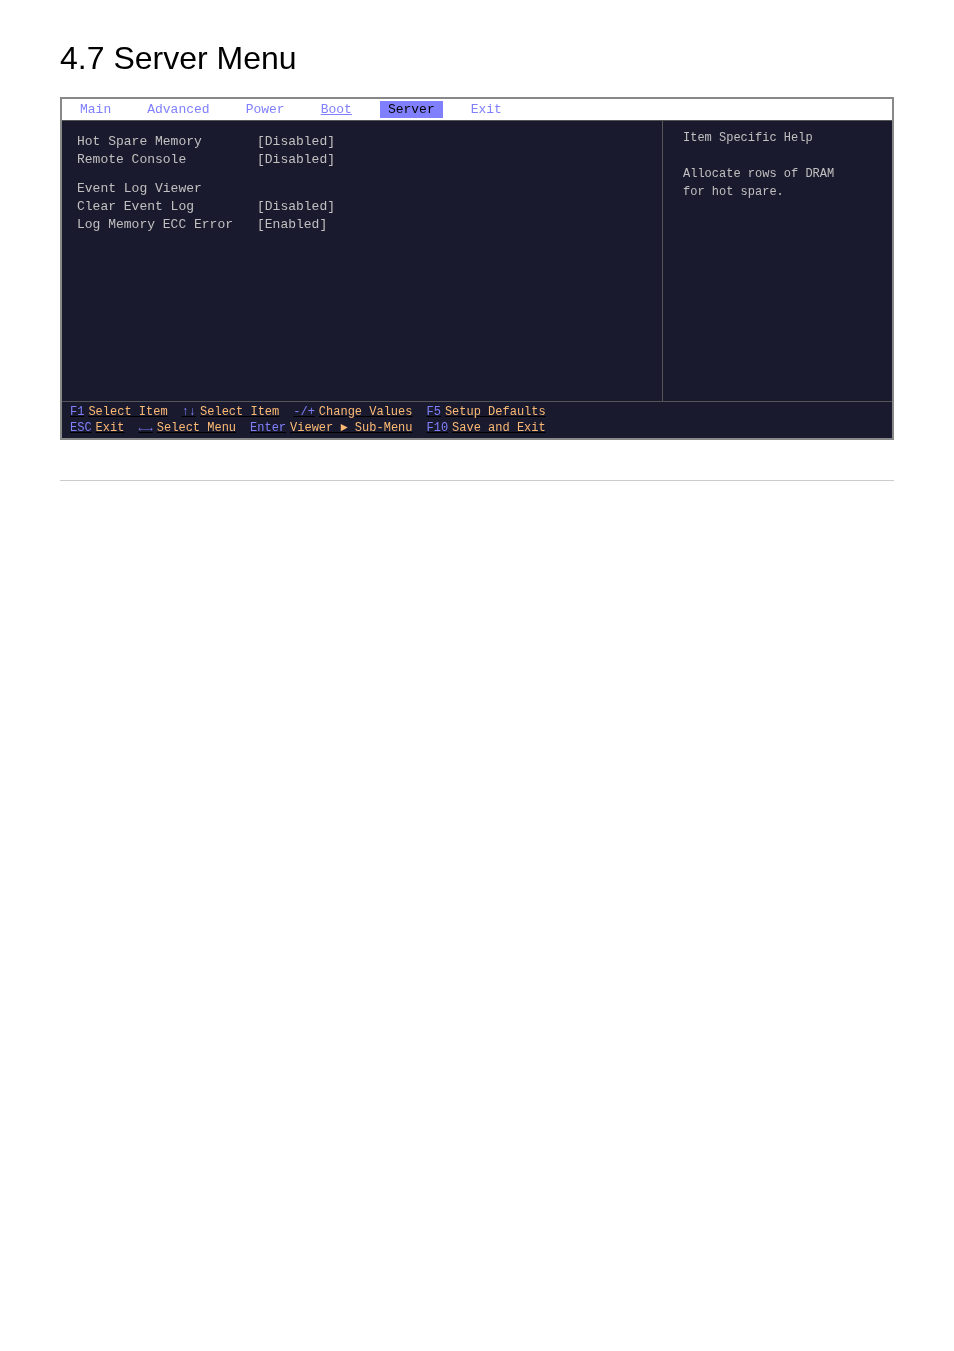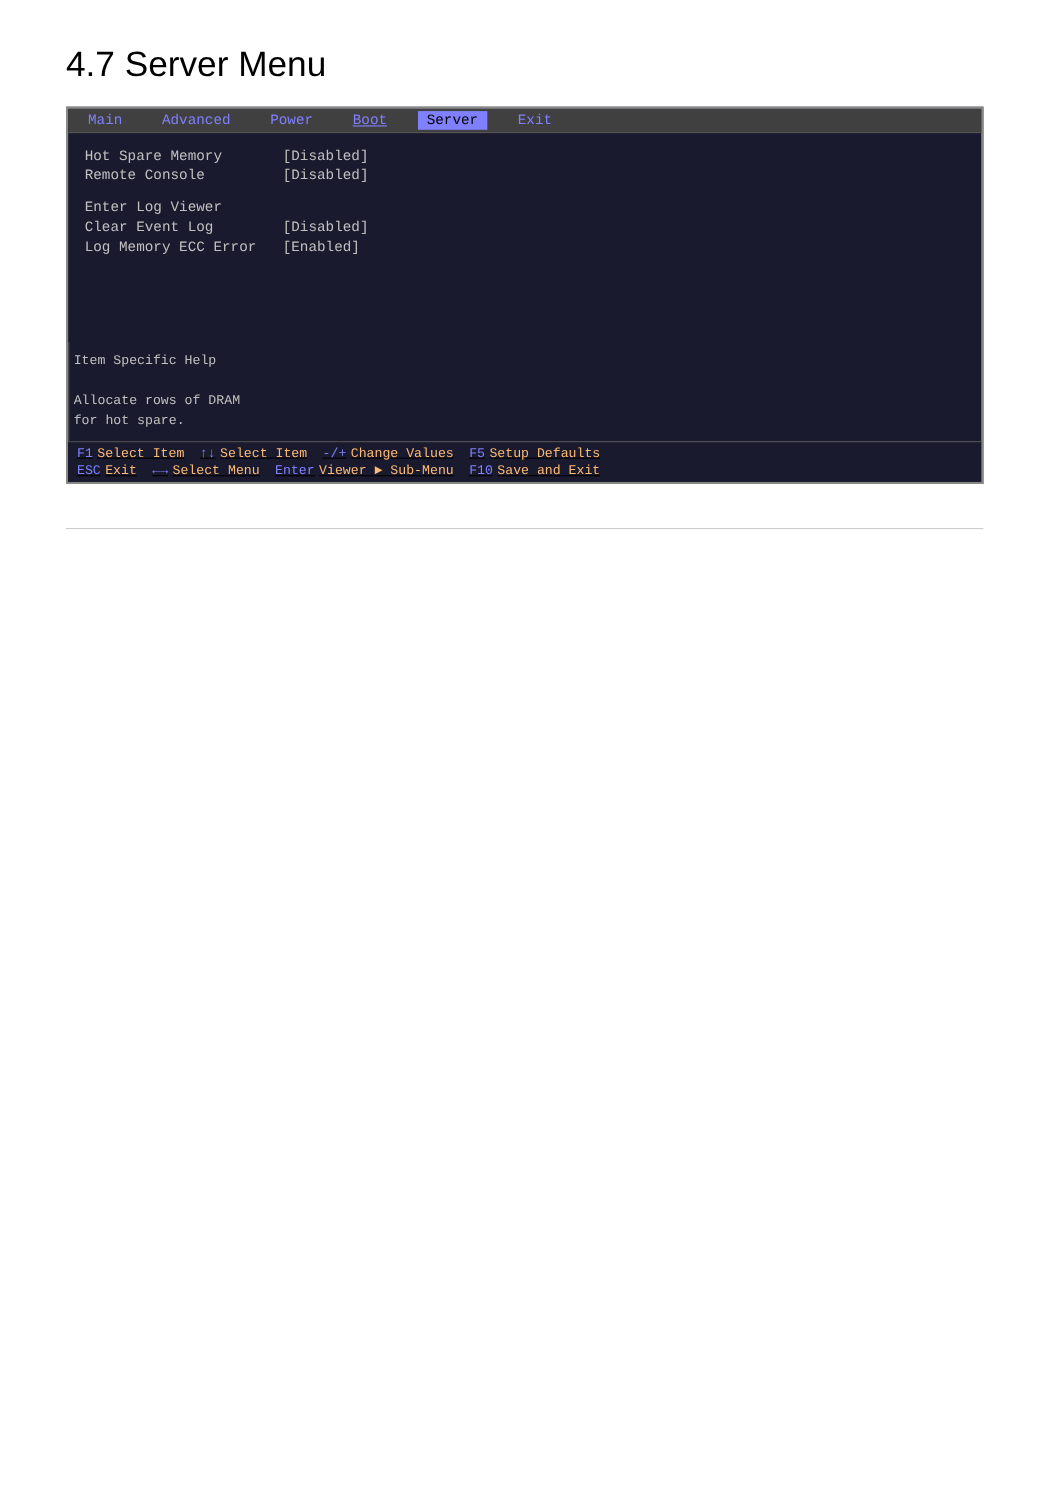--- a/index.html
+++ b/index.html
@@ -34,21 +34,21 @@
       text-align: center;
       padding: 2px 0;
       color: #c0c0c0;
       font-size: 13px;
       letter-spacing: 1px;
     }
 
     
     .bios-menubar {
       display: flex;
-      background: #404040;
+      background: #ffffff;
       padding: 2px 10px;
       gap: 20px;
       border-bottom: 1px solid #555;
     }
 
     .bios-menu-item {
       color: #8080ff;
       padding: 1px 8px;
       cursor: pointer;
       font-size: 13px;
@@ -61,33 +61,32 @@
     }
 
     .bios-menu-item.underline {
       text-decoration: underline;
     }
 
     
     .bios-content {
       display: flex;
       min-height: 280px;
-      flex-direction: column;
     }
 
     .bios-left {
       flex: 1;
       padding: 10px 15px;
       color: #c0c0c0;
     }
 
     .bios-right {
-      width: 192px;
+      width: 230px;
       border-left: 1px solid #555;
-      padding: 10px 4px;
+      padding: 10px 20px;
       background: #1a1a2e;
       color: #c0c0c0;
       font-size: 12px;
     }
 
     .bios-right-title {
       color: #c0c0c0;
       margin-bottom: 10px;
       font-size: 12px;
     }
@@ -191,21 +190,21 @@
       </div>
 
       <div class="bios-setting-row">
         <span class="bios-setting-label">Remote Console</span>
         <span class="bios-setting-value">[Disabled]</span>
       </div>
 
       <div class="bios-section-gap"></div>
 
       <div class="bios-setting-row">
-        <span class="bios-setting-label">Enter Log Viewer</span>
+        <span class="bios-setting-label">Event Log Viewer</span>
         <span class="bios-setting-value"></span>
       </div>
 
       <div class="bios-setting-row">
         <span class="bios-setting-label">Clear Event Log</span>
         <span class="bios-setting-value">[Disabled]</span>
       </div>
 
       <div class="bios-setting-row">
         <span class="bios-setting-label">Log Memory ECC Error</span>

